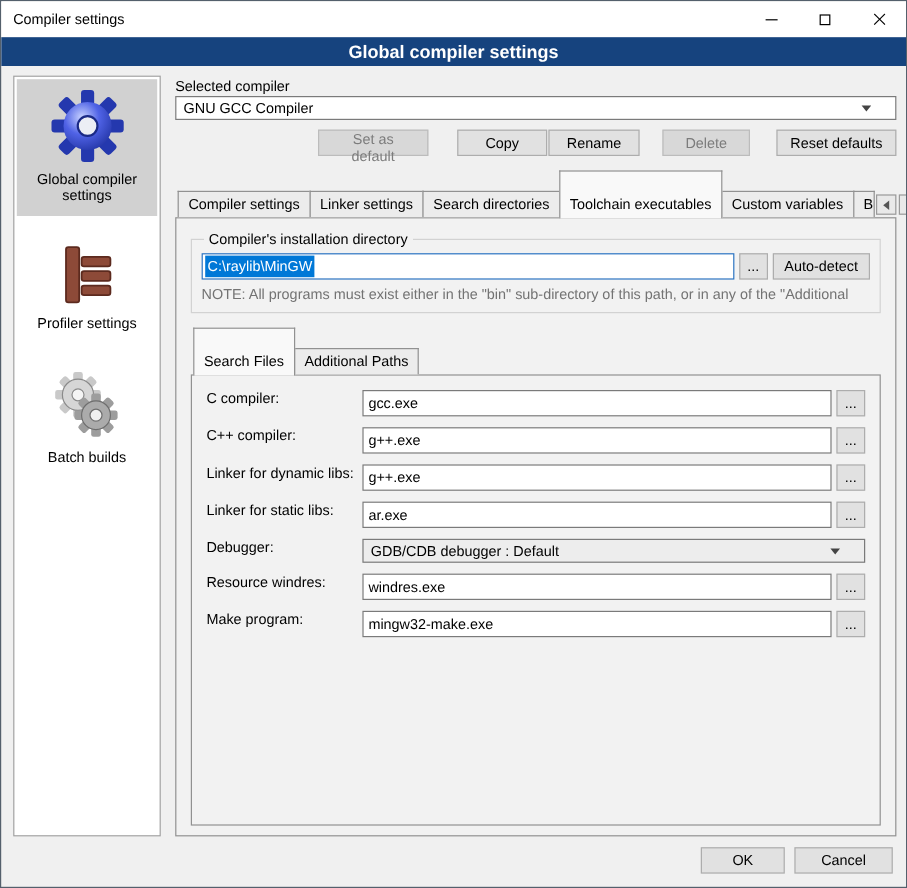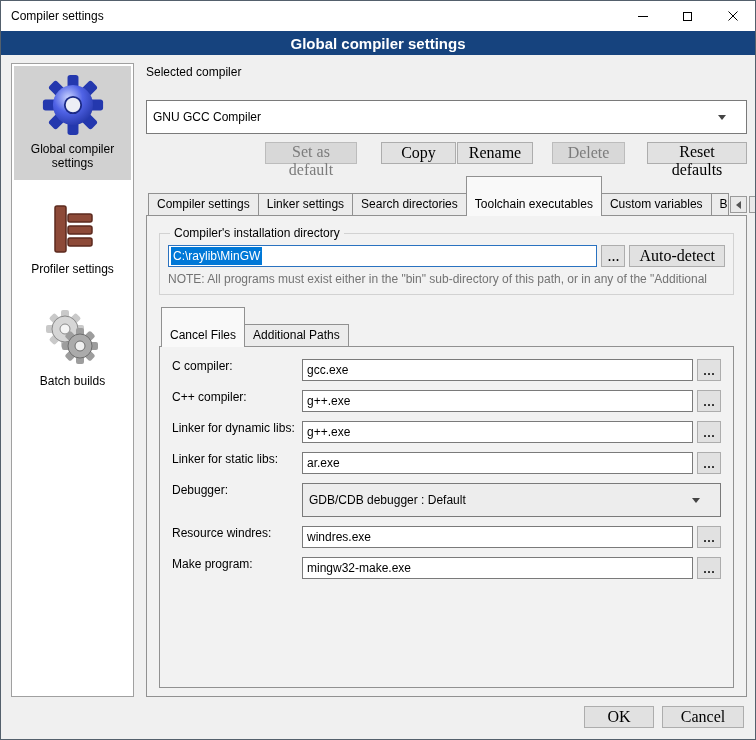--- a/index.html
+++ b/index.html
@@ -37,32 +37,32 @@
     border: 1px solid #a0a0a0; margin-right: 12px;
     padding: 2px; overflow: hidden;
   }
   .side-item { text-align: center; padding: 8px 2px 10px; }
   .side-item.selected { background: #d1d1d1; }
   .side-item + .side-item { margin-top: 14px; }
   .side-icon { display: block; margin: 0 auto 6px; }
   .side-label { font-size: 12px; line-height: 14px; }
 
   .main { flex: 1; display: flex; flex-direction: column; min-width: 0; }
-  .section-label { margin: 2px 0 21px 0; }
+  .section-label { margin: 2px 0 1px 0; }
 
   .combo {
-    height: 34px; border: 1px solid #7a7a7a; background: #fff;
+    height: 20px; border: 1px solid #7a7a7a; background: #fff;
     display: flex; align-items: center; padding: 0 20px 0 6px;
   }
   .combo .value { flex: 1; overflow: hidden; white-space: nowrap; }
   .chev { width: 0; height: 0; border-left: 4px solid transparent; border-right: 4px solid transparent; border-top: 5px solid #444; }
 
   .btn {
     background: #e1e1e1; border: 1px solid #adadad;
-    font-family: Liberation Serif, serif; font-size: 16px;
+    font-family: Liberation Sans, sans-serif; font-size: 12px;
     height: 22px; padding: 0 10px; color: #000;
   }
   .btn.disabled { background: #d8d8d8; color: #7c7c7c; border-color: #bcbcbc; }
 
   .btn-row { display: flex; margin-top: 8px; justify-content: flex-end; }
   .btn-setdefault { width: 92px; margin-right: 24px; }
   .btn-copy { width: 75px; }
   .btn-rename { width: 76px; margin-left: 1px; text-align: center; }
   .btn-delete { width: 73px; margin-left: 19px; }
   .btn-reset { width: 100px; margin-left: 22px; }
@@ -250,21 +250,21 @@
             <div class="dir-input">
               <span class="sel">C:\raylib\MinGW</span>
             </div>
             <button class="btn browse-btn">...</button>
             <button class="btn autodetect-btn">Auto-detect</button>
           </div>
           <div class="note">NOTE: All programs must exist either in the "bin" sub-directory of this path, or in any of the "Additional</div>
         </fieldset>
 
         <div class="tabbar subtabbar">
-          <div class="tab active">Cancel Files</div>
+          <div class="tab active">Search Files</div>
           <div class="tab">Additional Paths</div>
         </div>
 
         <div class="subpage">
 
           <div class="form-row">
             <span class="form-label">C compiler:</span>
             <div class="text-input">
                 <span>gcc.exe</span>
               </div>

